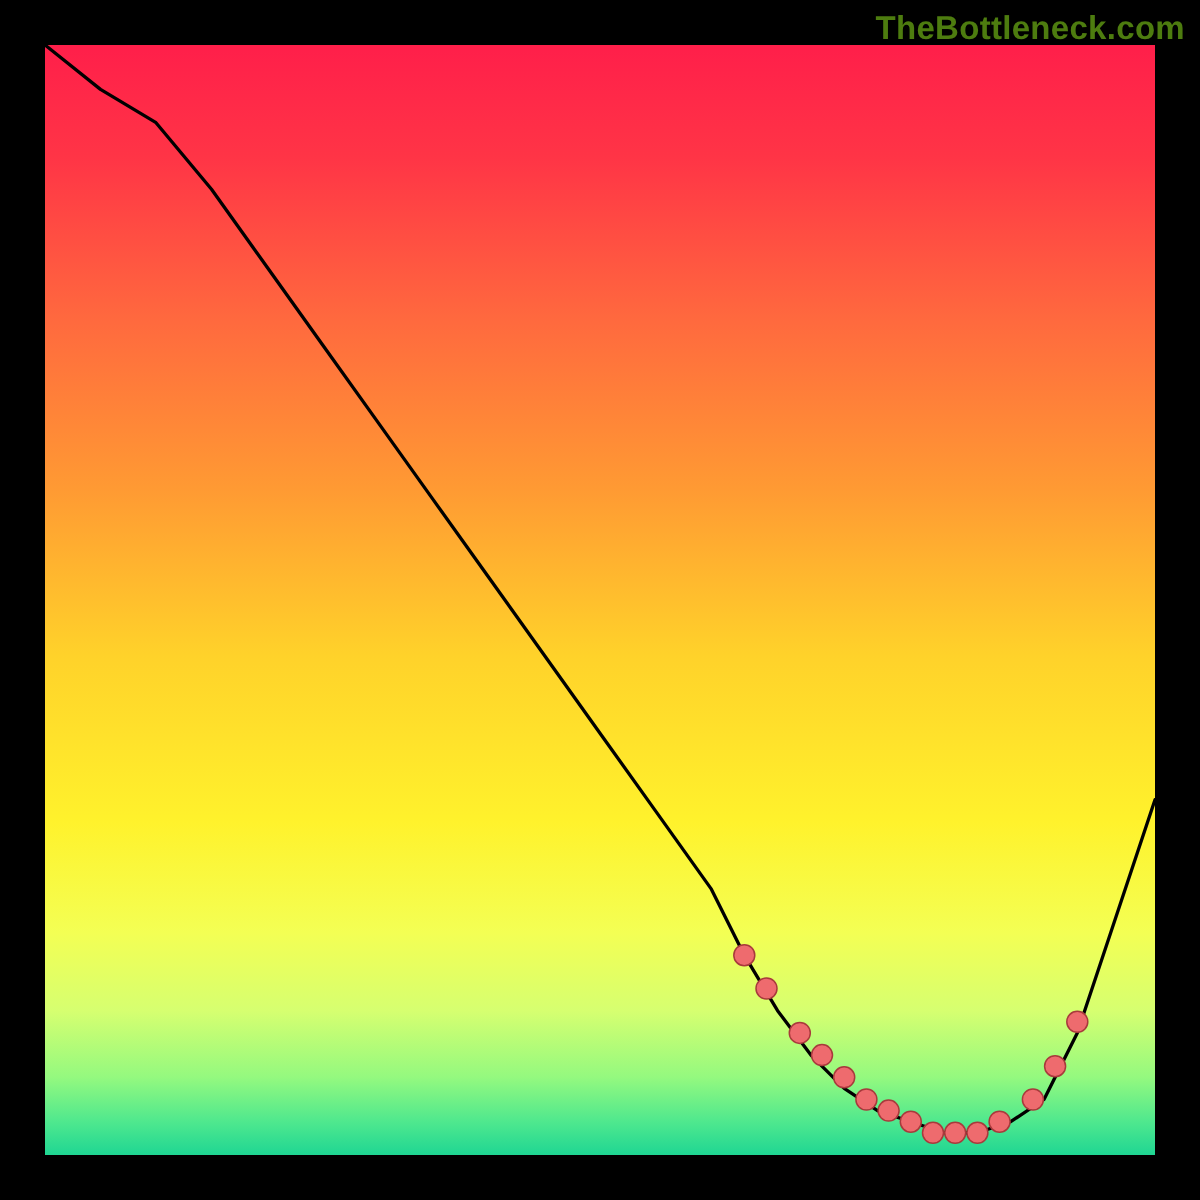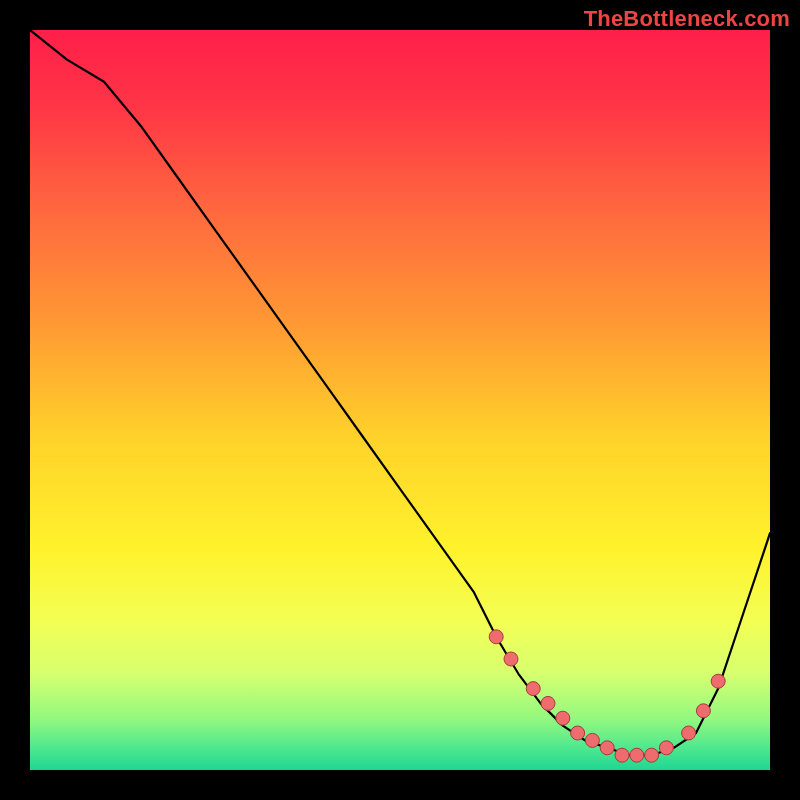--- a/index.html
+++ b/index.html
@@ -25,21 +25,21 @@
   }
   .plot-area svg {
     display: block;
     width: 100%;
     height: 100%;
   }
   .watermark {
     position: absolute;
     top: 6px;
     right: 10px;
-    color: #ef4444;
+    color: #4d7c0f;
     font-size: 22px;
     font-weight: 600;
     letter-spacing: 0.2px;
     user-select: none;
   }
 </style>
 </head>
 <body>
 
 <div class="stage">

